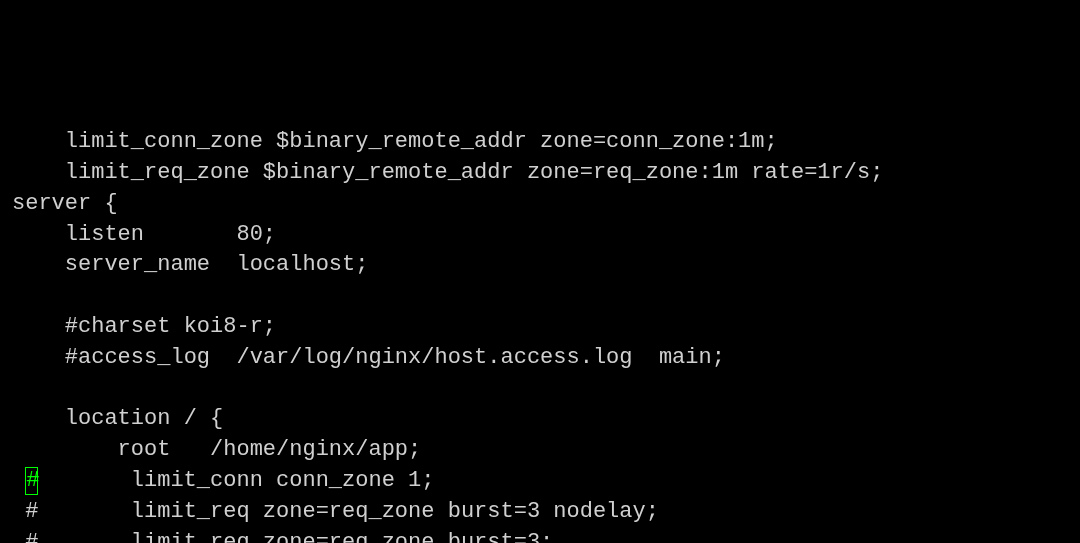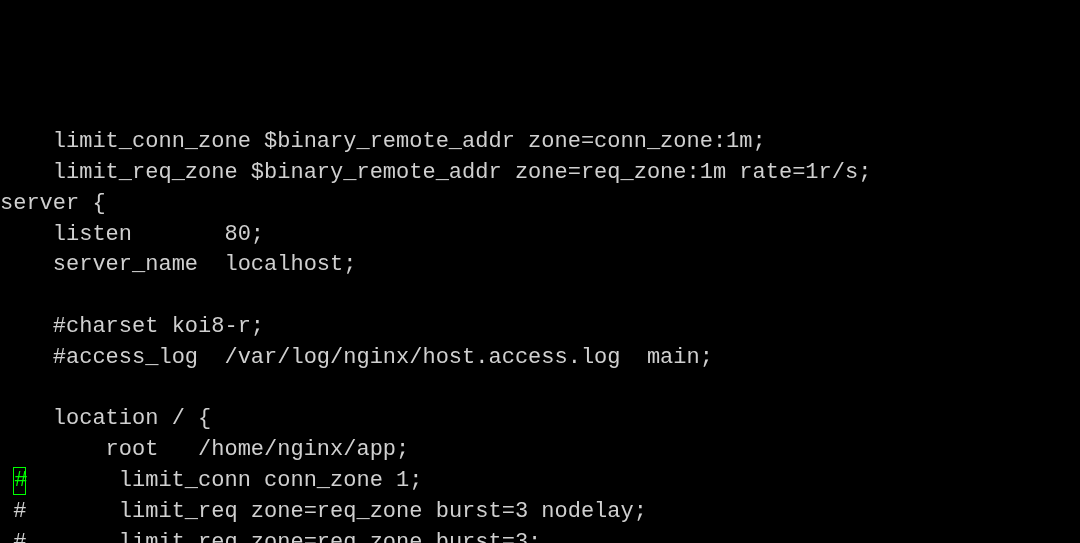--- a/index.html
+++ b/index.html
@@ -15,20 +15,21 @@
       line-height: 1.4;
       padding: 4px 0;
       width: 1080px;
       height: 543px;
       overflow: hidden;
       white-space: pre;
     }
     .line {
       display: block;
       min-height: 1.4em;
+      padding-left: 12px;
     }
     .cursor {
       color: #00ff00;
       border: 1px solid #00ff00;
       display: inline-block;
       width: 0.6em;
       text-align: center;
       line-height: 1.2;
     }
   </style>

